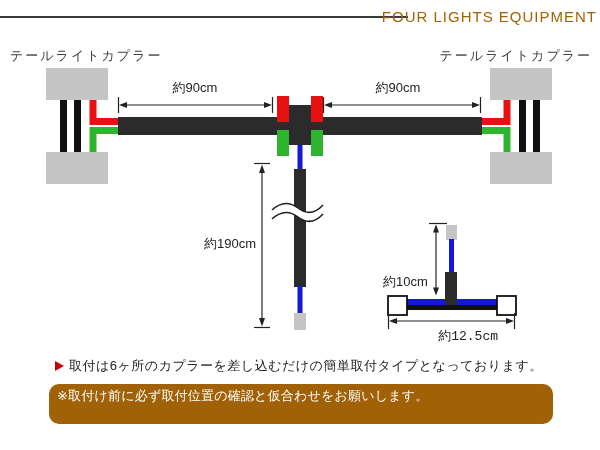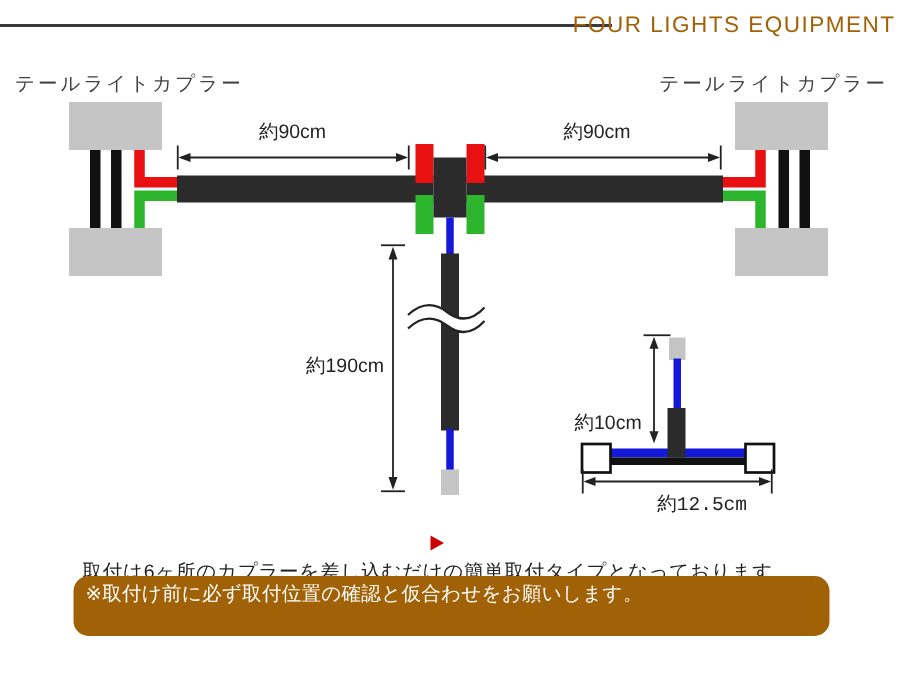--- a/index.html
+++ b/index.html
@@ -15,21 +15,21 @@
   #tail-label-left{left:10px;}
   #tail-label-right{right:8px;}
   .measure{font-size:13px;color:#222;}
   #m90-left{left:150px;top:79px;width:90px;text-align:center;}
   #m90-right{left:353px;top:79px;width:90px;text-align:center;}
   #m190{left:178px;top:235px;width:78px;text-align:right;}
   #brake-label{left:378px;top:193px;width:152px;text-align:center;font-size:13px;letter-spacing:1px;}
   #brake-sub{left:378px;top:209px;width:152px;text-align:center;font-size:8px;color:#444;letter-spacing:0px;}
   #m10{left:383px;top:253px;width:50px;text-align:left;margin-top:20px;}
   #m125{left:406px;top:327px;width:92px;text-align:right;font-family:Liberation Mono, monospace;}
-  #bullet-row{left:55px;top:357px;display:flex;align-items:center;gap:5px;flex-direction:column;}
+  #bullet-row{left:55px;top:357px;display:flex;align-items:center;gap:5px;}
   #bullet-icon{width:0;height:0;border-left:9px solid #cc0000;
     border-top:5.5px solid transparent;border-bottom:5.5px solid transparent;}
   #bullet-text{font-size:13px;letter-spacing:0.5px;color:#222;}
   #note-box{left:49px;top:384px;width:504px;height:40px;box-sizing:border-box;
     background:#a16207;border-radius:10px;color:#fff;padding:2px 0 0 8px;overflow:hidden;}
   .note-line{font-size:13px;line-height:19px;white-space:nowrap;}
   #note-line1{letter-spacing:0.2px;}
   #note-line2{letter-spacing:2.2px;}
   svg{position:absolute;left:0;top:0;}
 </style>

